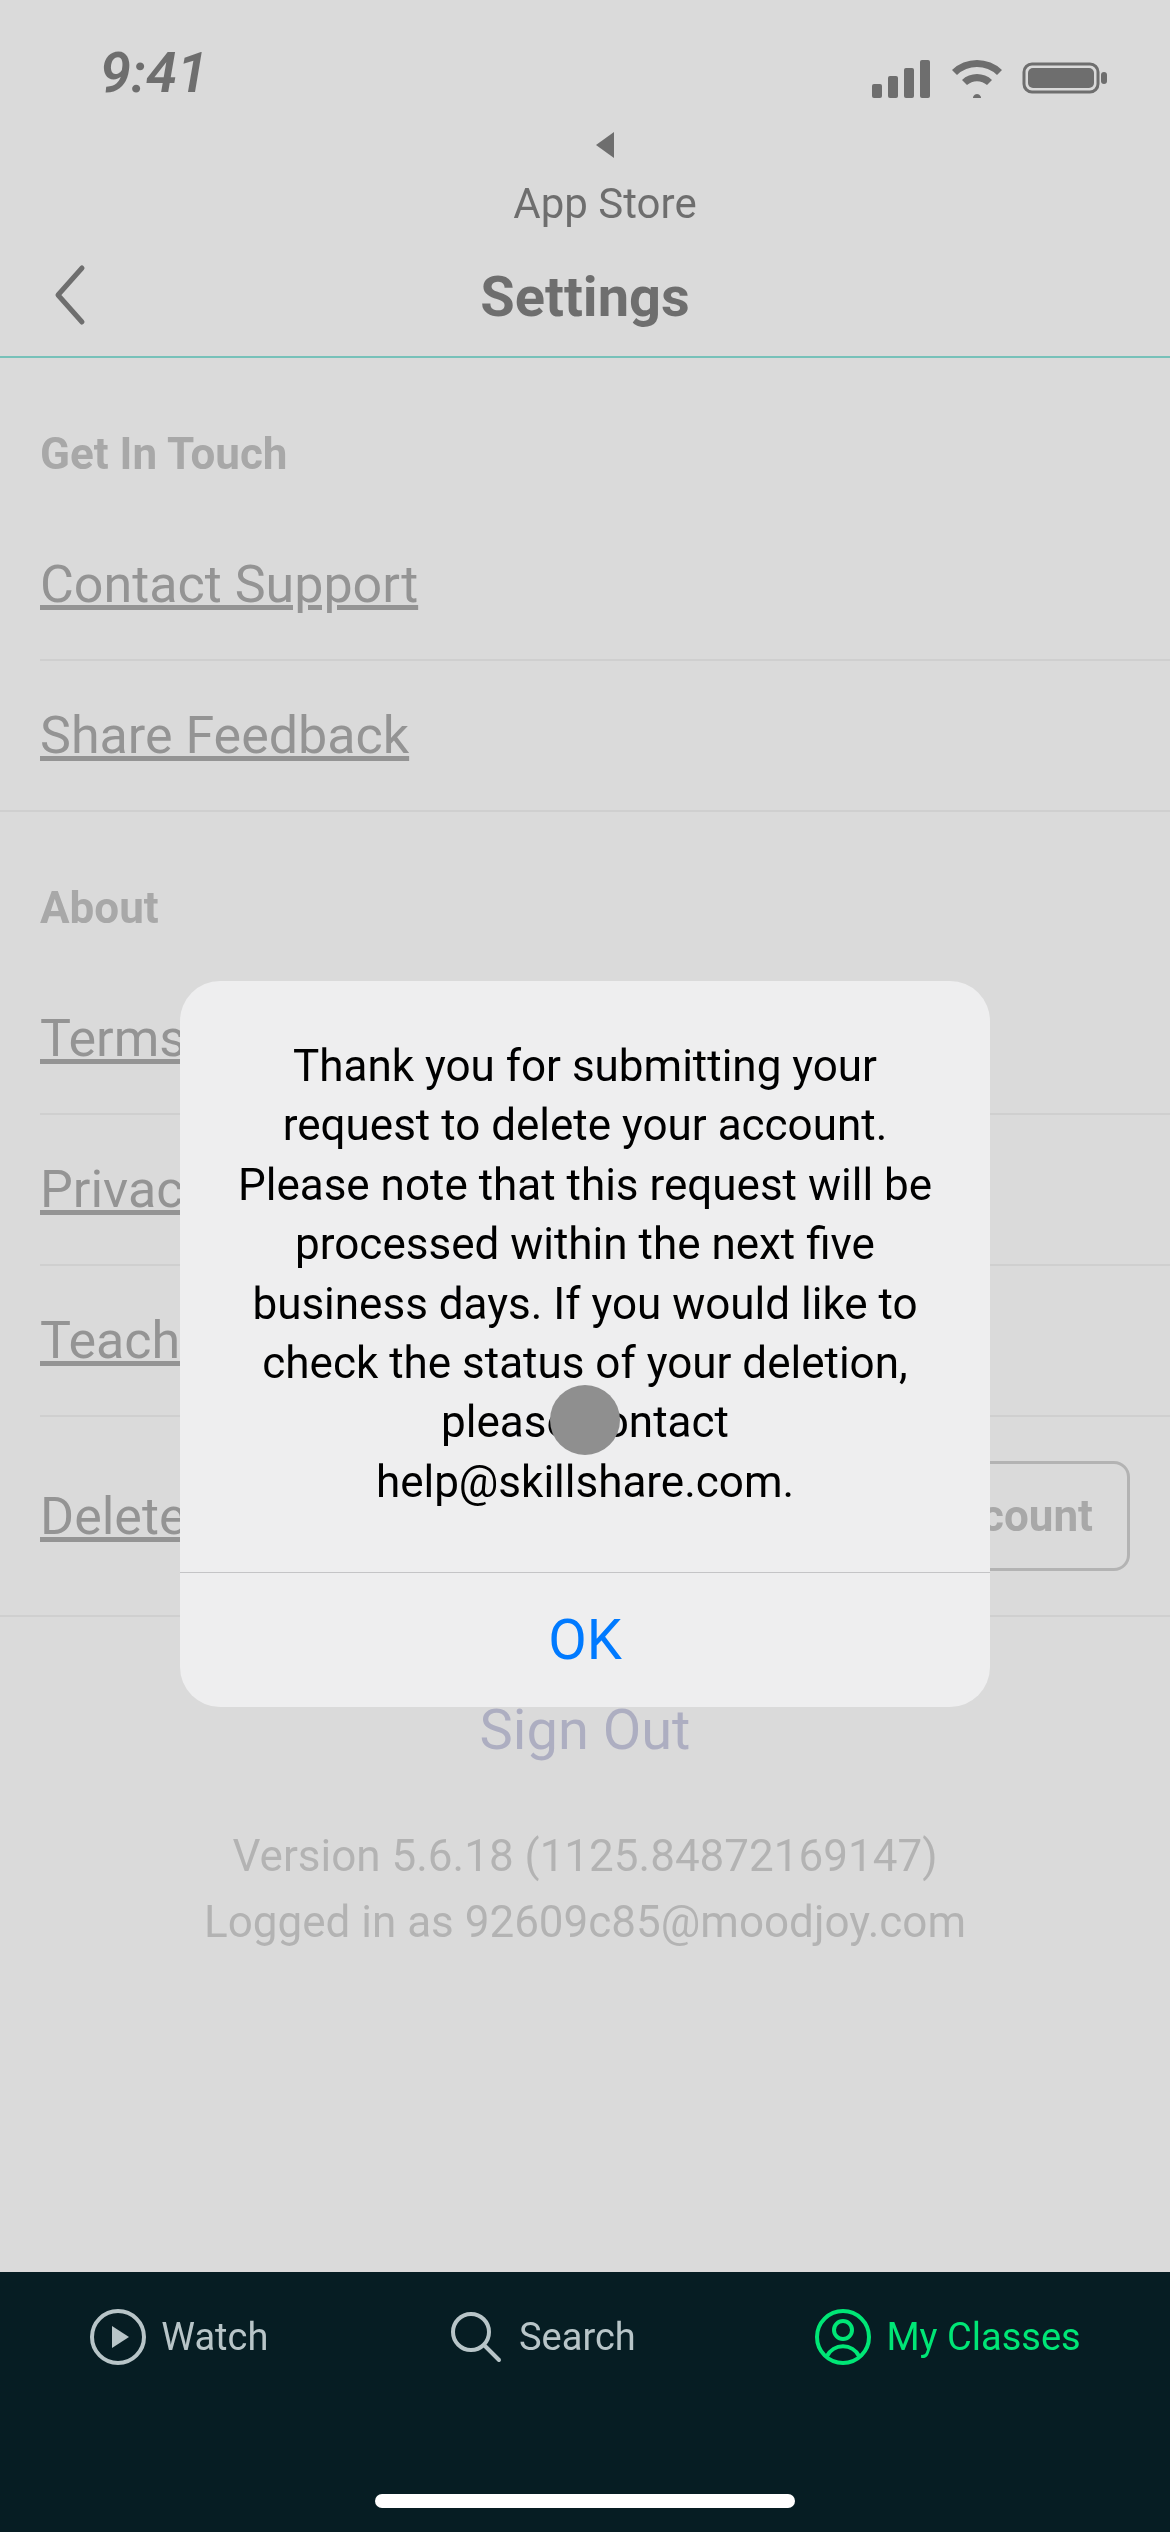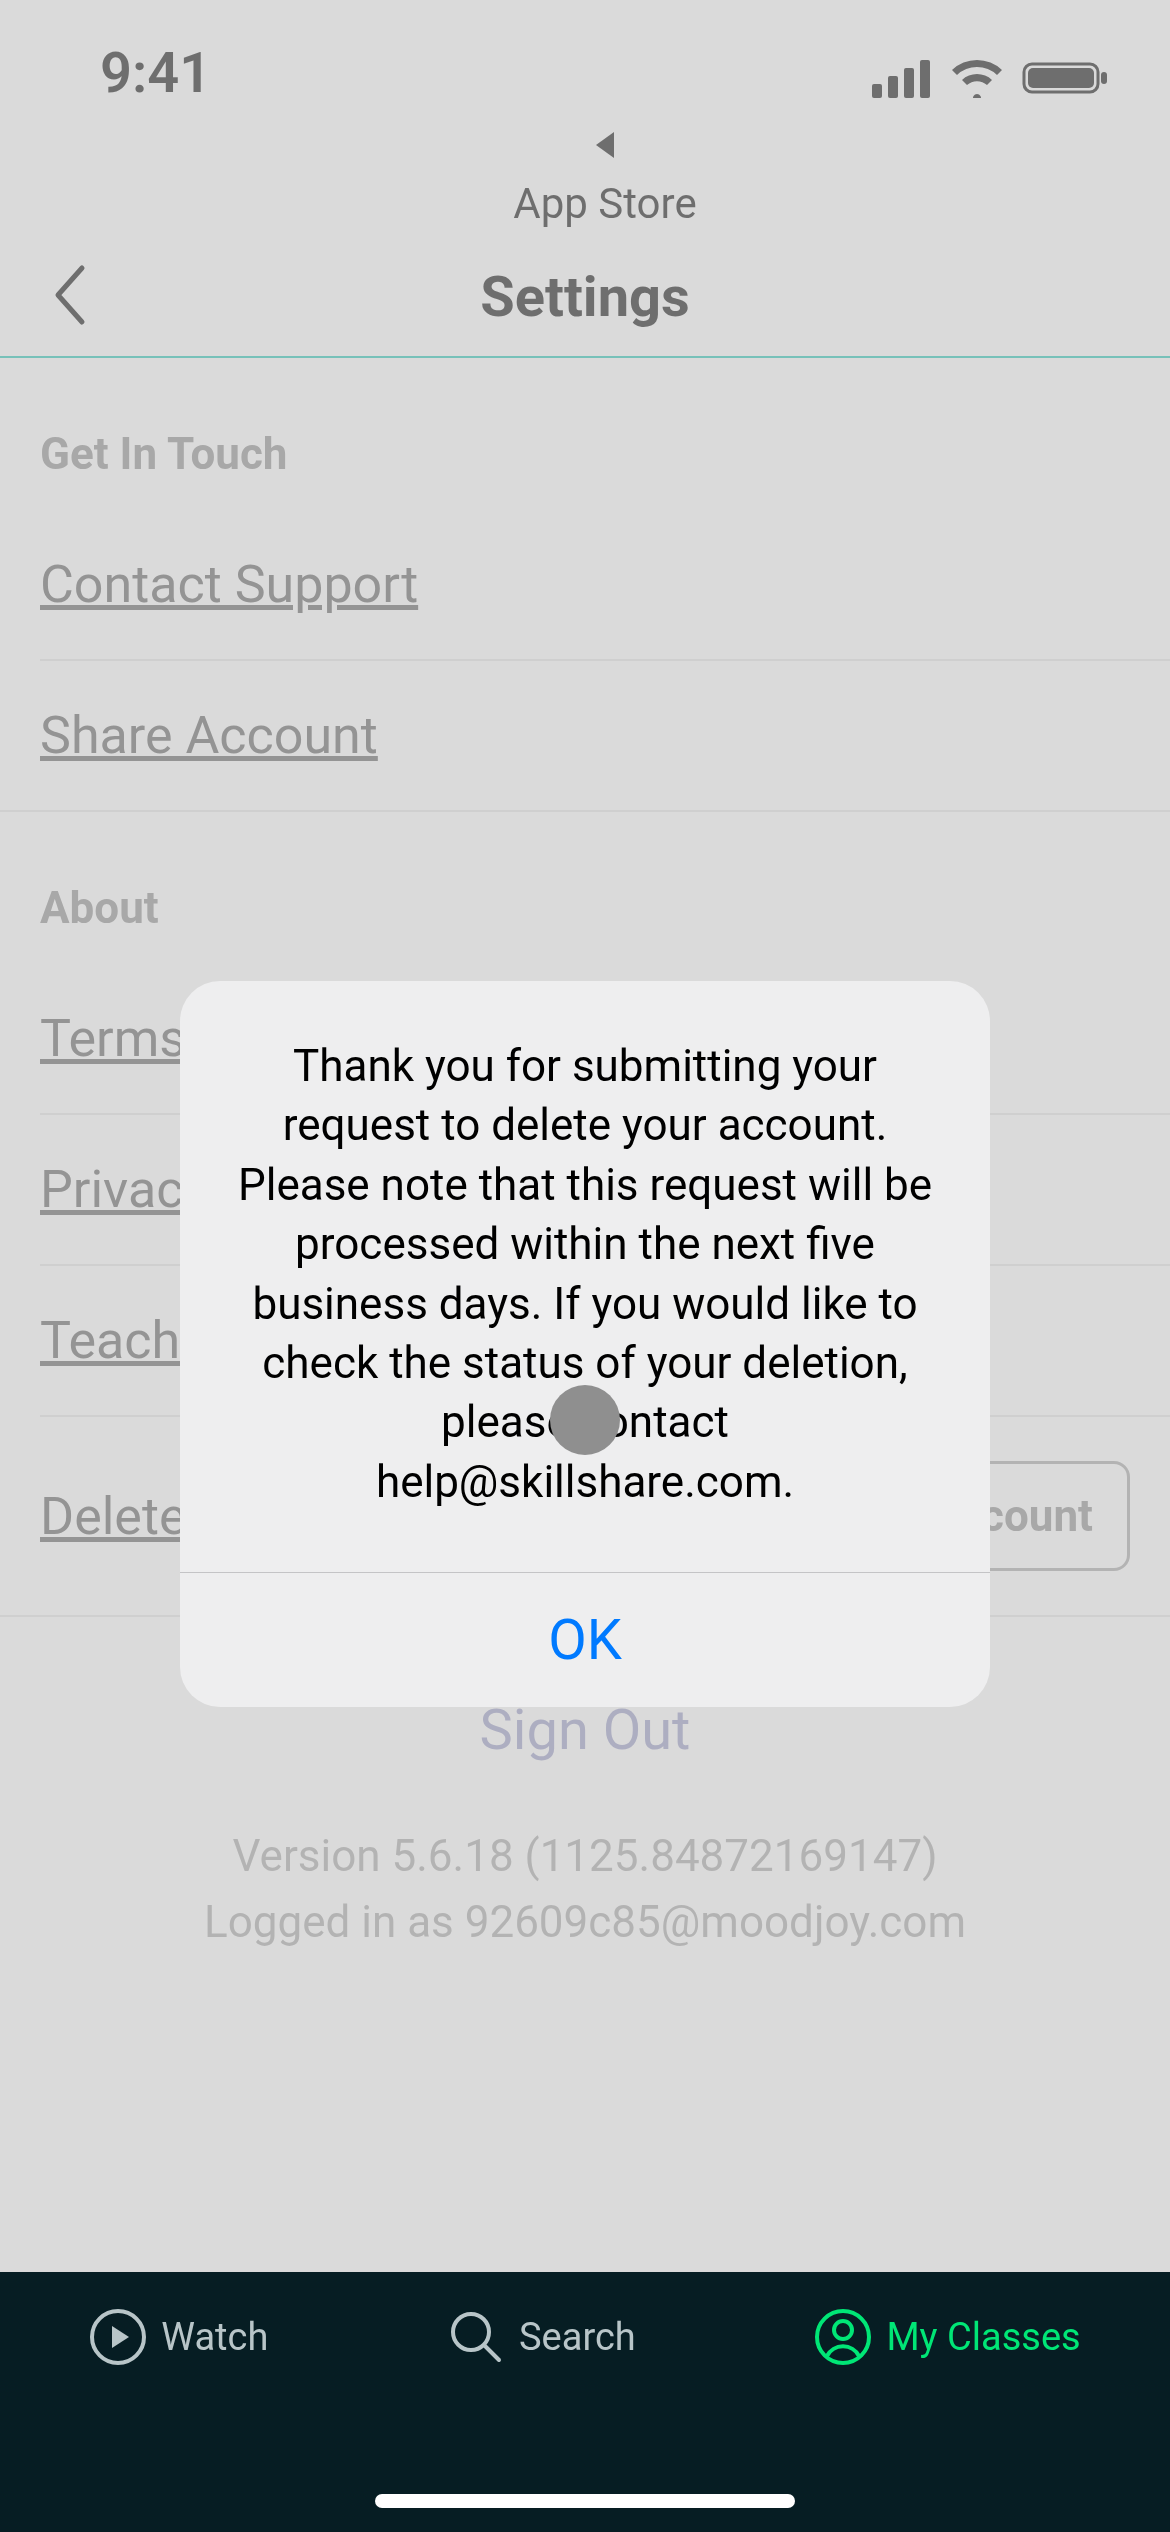--- a/index.html
+++ b/index.html
@@ -28,20 +28,21 @@
       display: flex;
       justify-content: space-between;
       align-items: flex-start;
       padding: 40px 60px 0 100px;
       height: 130px;
     }
     .status-time {
       font-size: 56px;
       font-weight: 600;
       color: #000;
+      font-style: italic;
     }
     .status-right {
       display: flex;
       align-items: center;
       gap: 18px;
       padding-top: 18px;
     }
     .back-app {
       padding: 0 0 10px 40px;
       font-size: 42px;
@@ -242,21 +243,21 @@
   <div class="header-title">Settings</div>
 </div>
 
 <div class="section-header">Get In Touch</div>
 <div class="list">
   <div class="row">
     <span class="row-label">Contact Support</span>
   </div>
   <div class="row-border"></div>
   <div class="row">
-    <span class="row-label">Share Account</span>
+    <span class="row-label">Share Feedback</span>
   </div>
   <div class="row-border-full"></div>
 </div>
 
 <div class="section-header">About</div>
 <div class="list">
   <div class="row">
     <span class="row-label">Terms</span>
   </div>
   <div class="row-border"></div>

